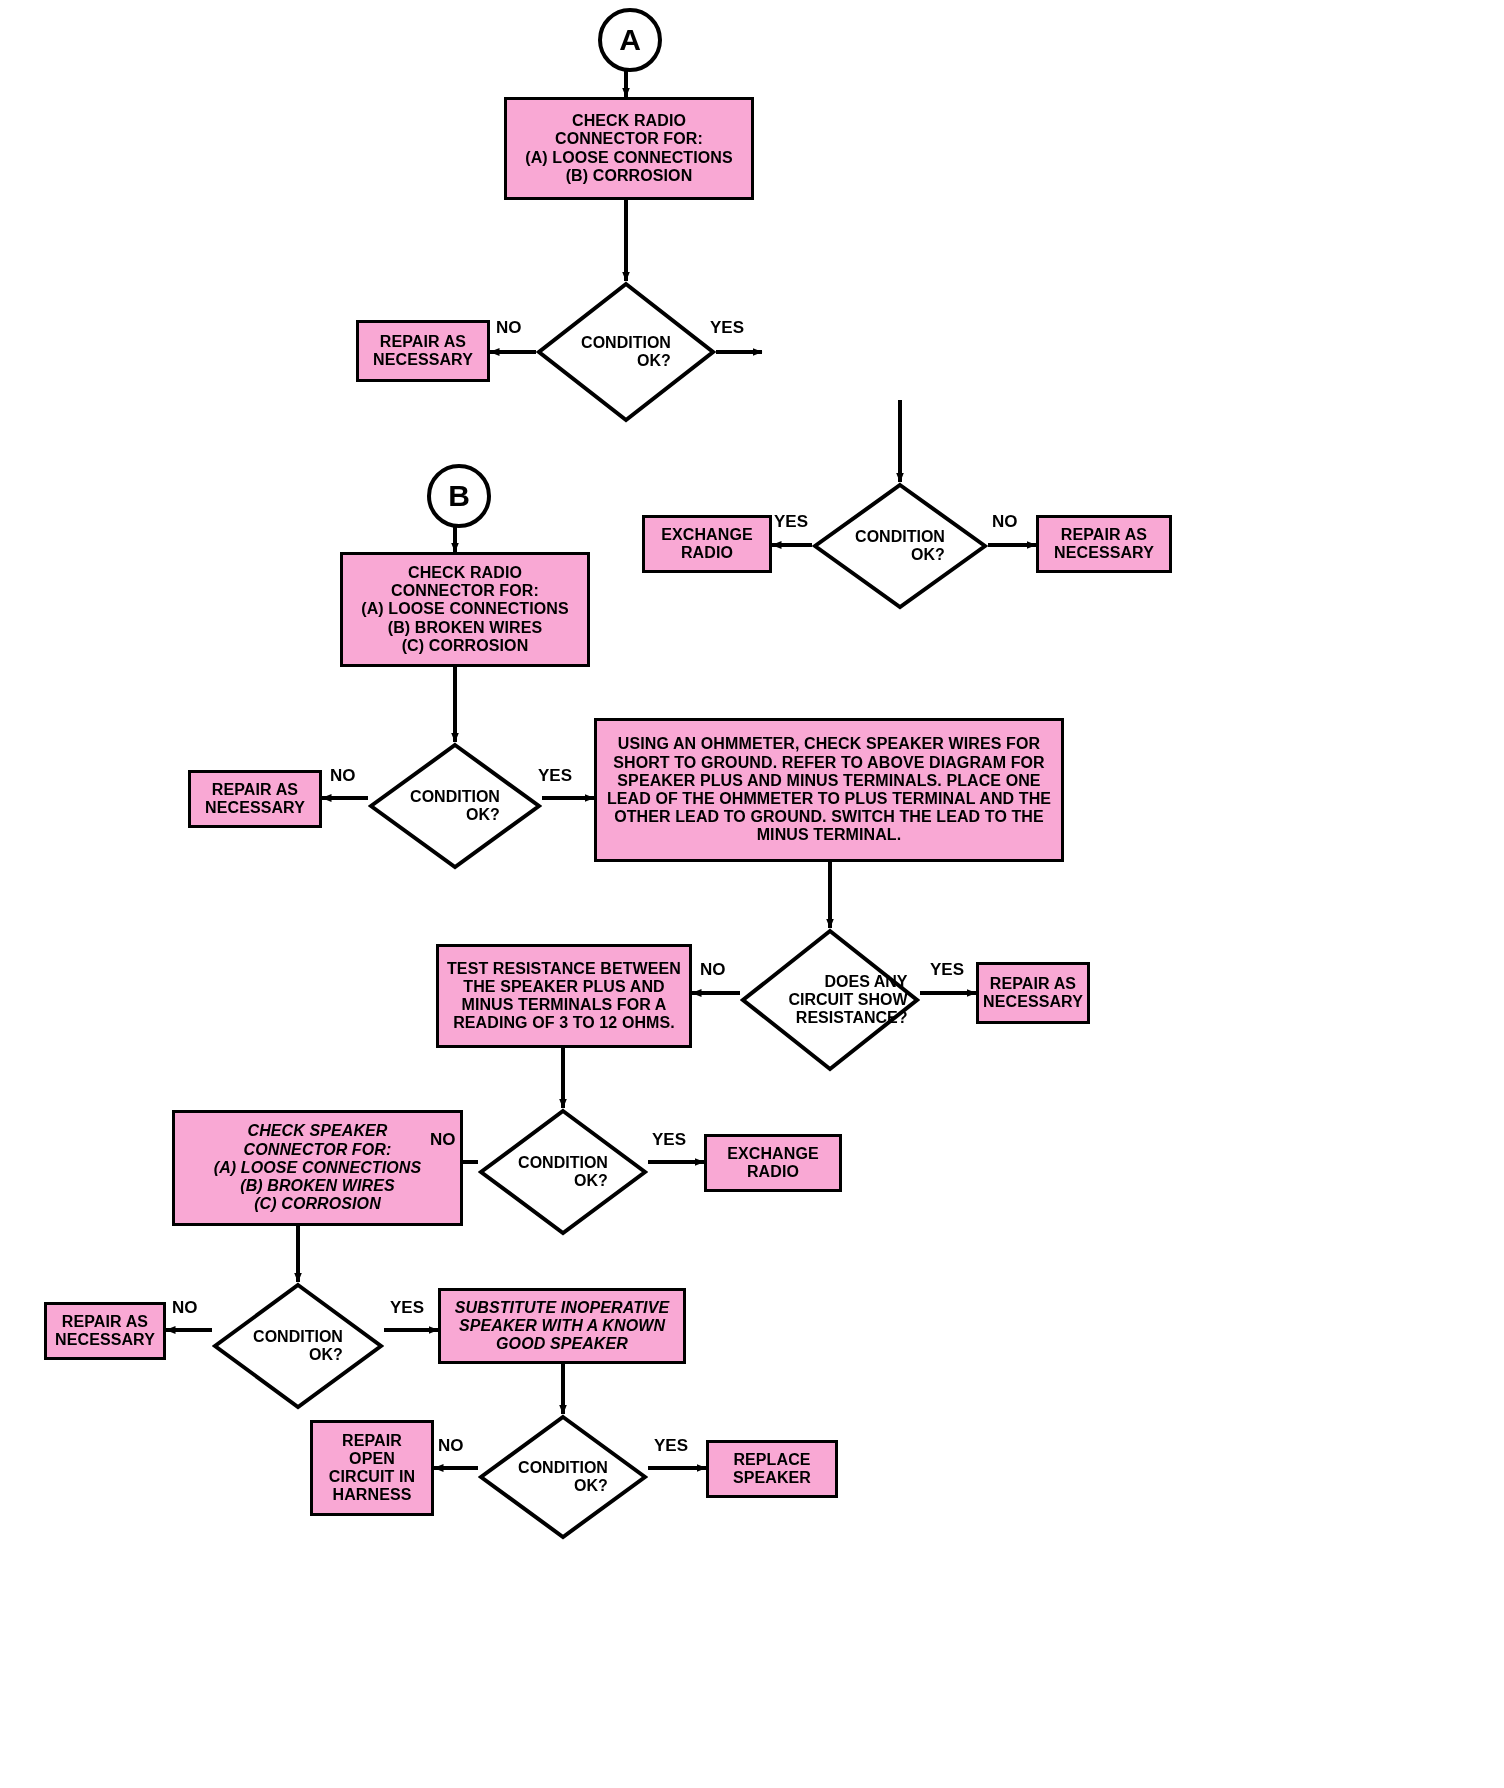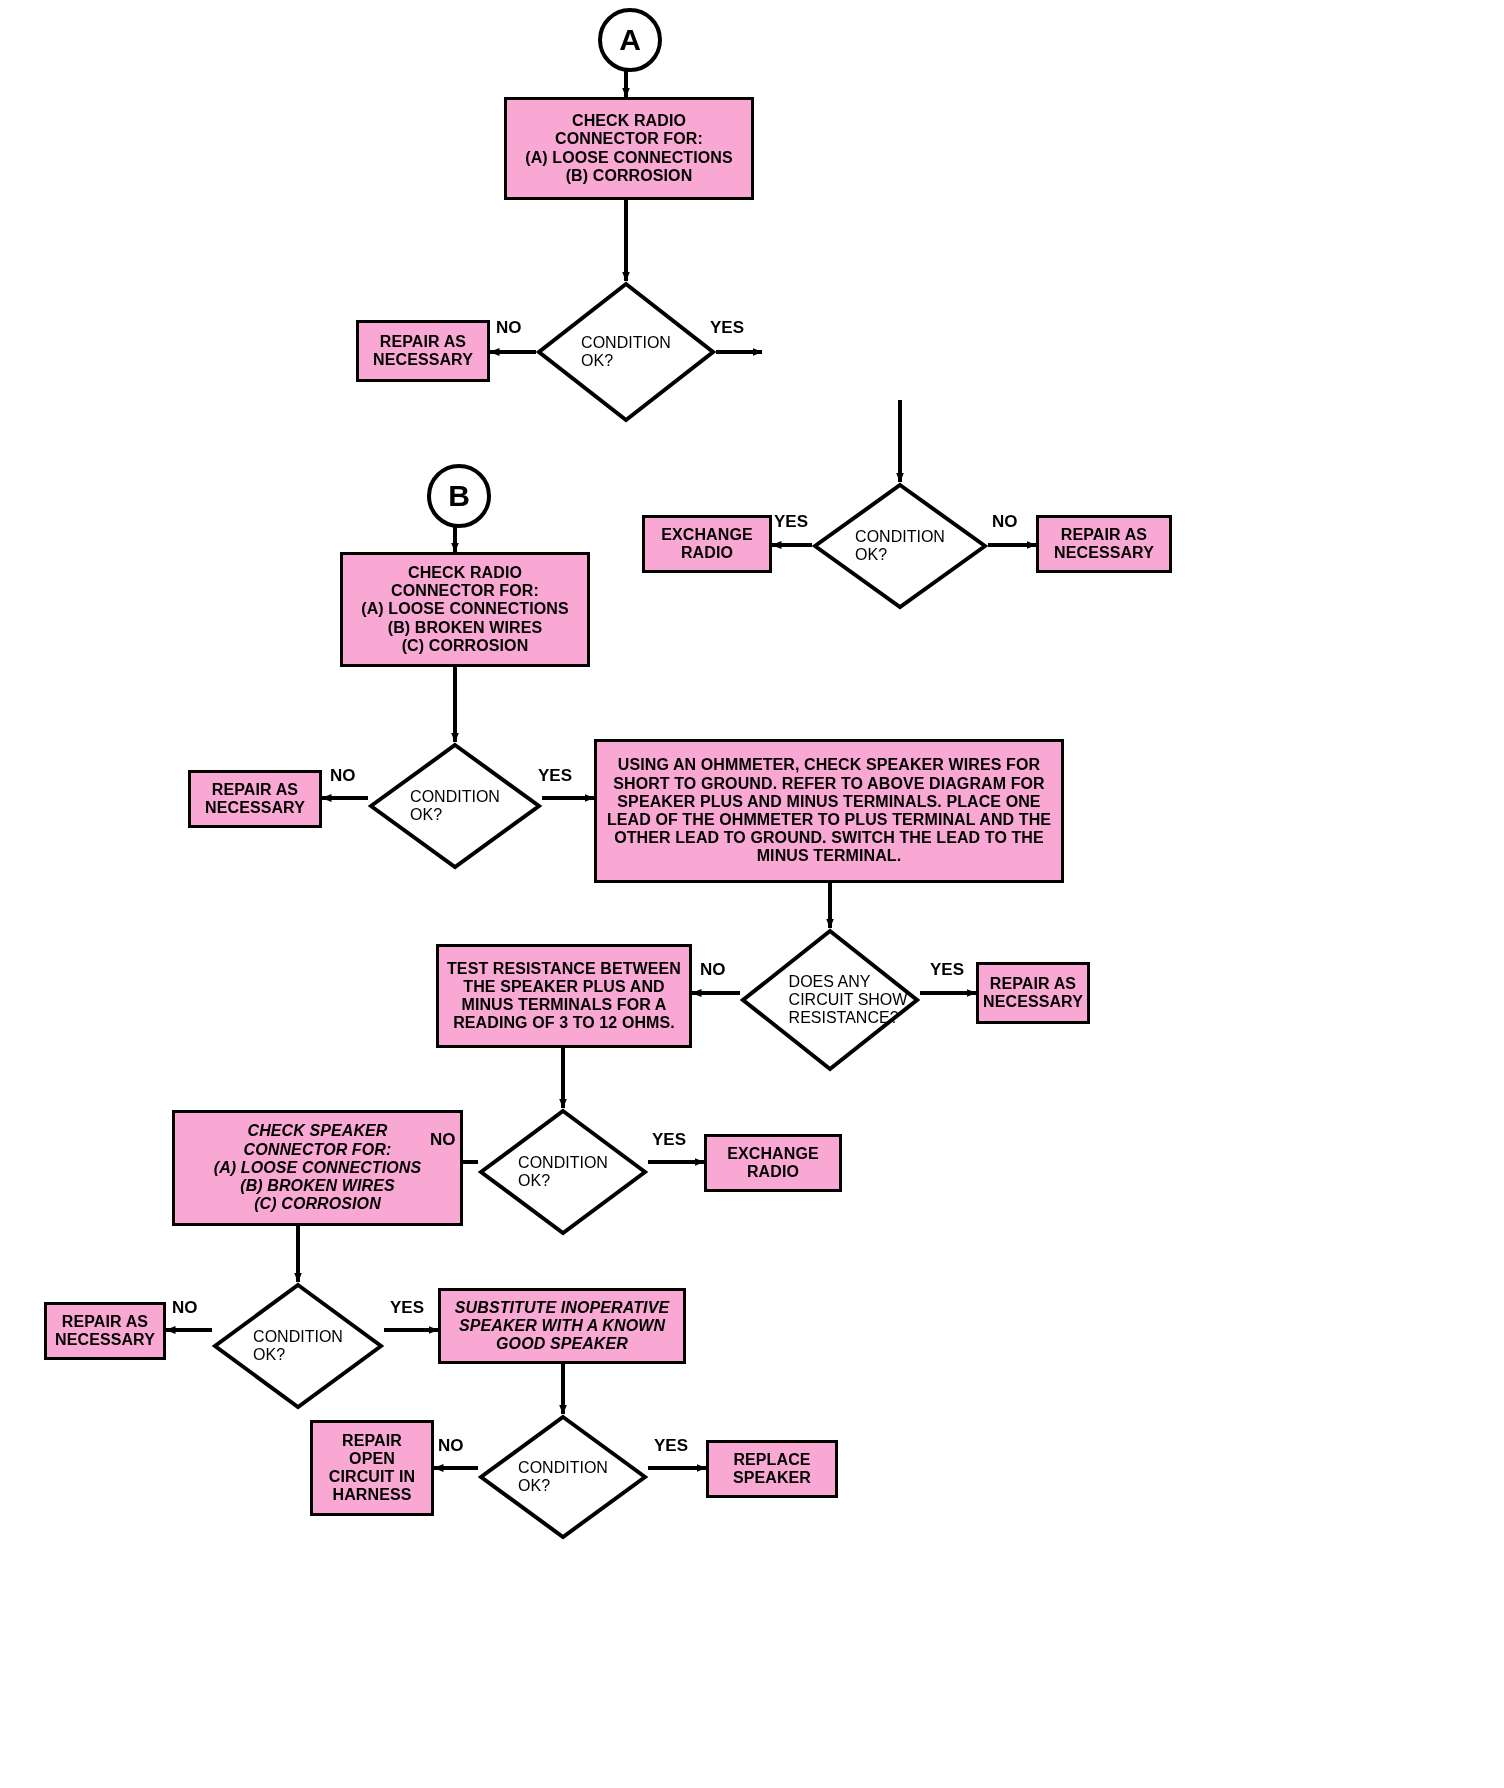--- a/index.html
+++ b/index.html
@@ -45,23 +45,23 @@
     align-items:center;
     justify-content:center;
   }
   .diamond .dshape{
     position:absolute;
     left:0; top:0;
     width:100%; height:100%;
   }
   .diamond .dlabel{
     position:relative;
-    text-align:left;
+    text-align:right;
     line-height:1.14;
-    font-weight:400;
+    font-weight:700;
     white-space:pre-line;
     z-index:2;
   }
   
   .conn{
     position:absolute;
     border:4px solid #000;
     border-radius:50%;
     background:#fff;
     display:flex;
@@ -208,21 +208,21 @@
   </div>
 
   <div class="box" style="left:188px;top:770px;width:134px;height:58px;font-size:16px;">
     <span>REPAIR AS
 NECESSARY</span>
   </div>
 
   <div class="elabel" style="left:330px;top:766px;font-size:17px;">NO</div>
   <div class="elabel" style="left:538px;top:766px;font-size:17px;">YES</div>
 
-  <div class="box" style="left:594px;top:718px;width:470px;height:144px;font-size:16px;margin-top:21px;">
+  <div class="box" style="left:594px;top:718px;width:470px;height:144px;font-size:16px;">
     <span>USING AN OHMMETER, CHECK SPEAKER WIRES FOR
 SHORT TO GROUND. REFER TO ABOVE DIAGRAM FOR
 SPEAKER PLUS AND MINUS TERMINALS. PLACE ONE
 LEAD OF THE OHMMETER TO PLUS TERMINAL AND THE
 OTHER LEAD TO GROUND. SWITCH THE LEAD TO THE
 MINUS TERMINAL.</span>
   </div>
 
   <div class="diamond" style="left:740px;top:928px;width:180px;height:144px;">
     <svg class="dshape" viewBox="0 0 180 144" preserveAspectRatio="none">

